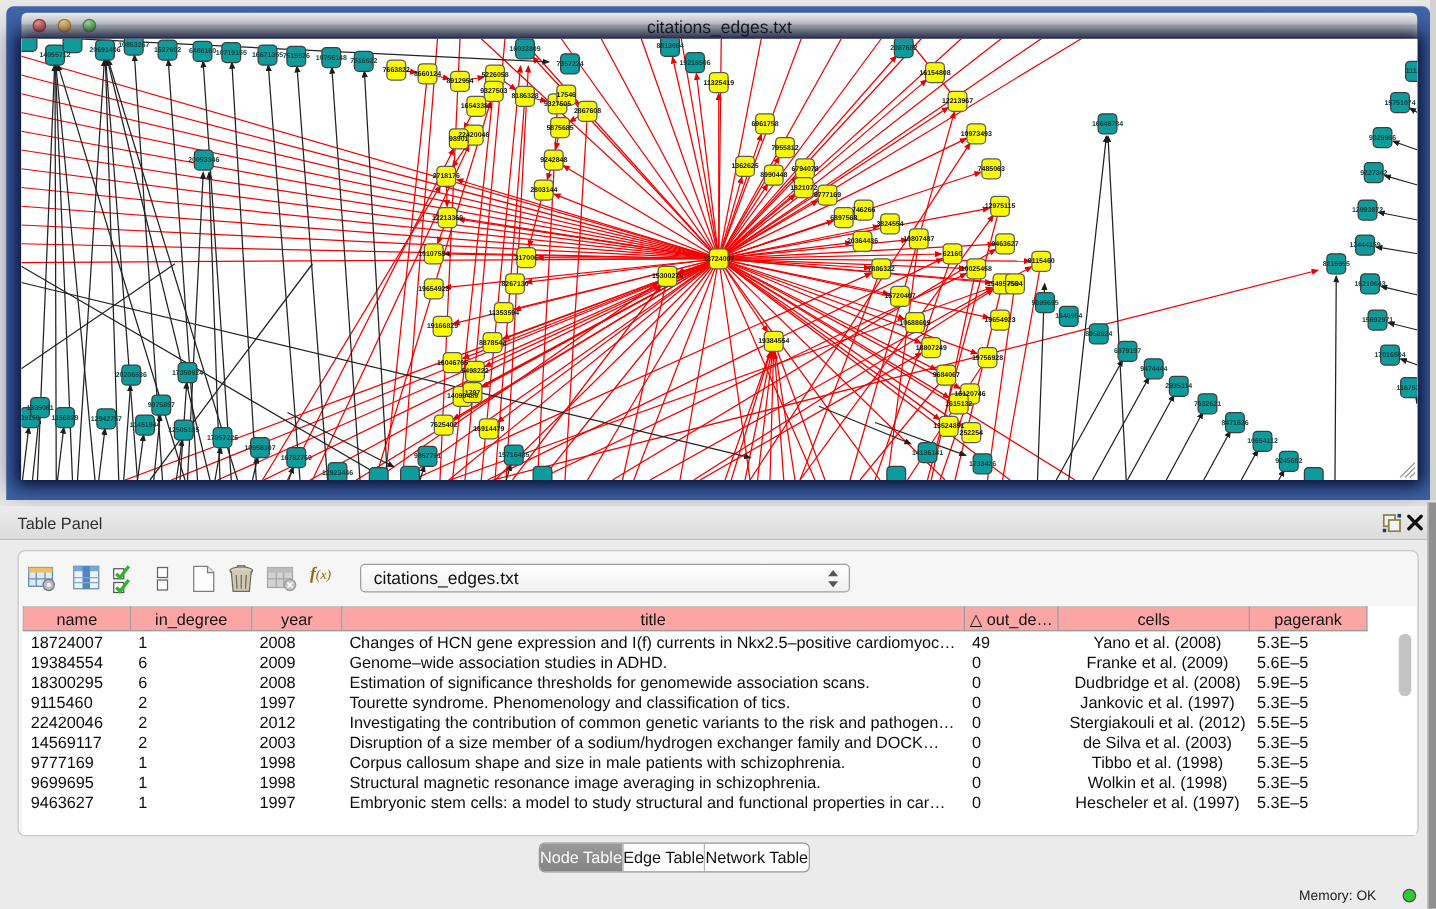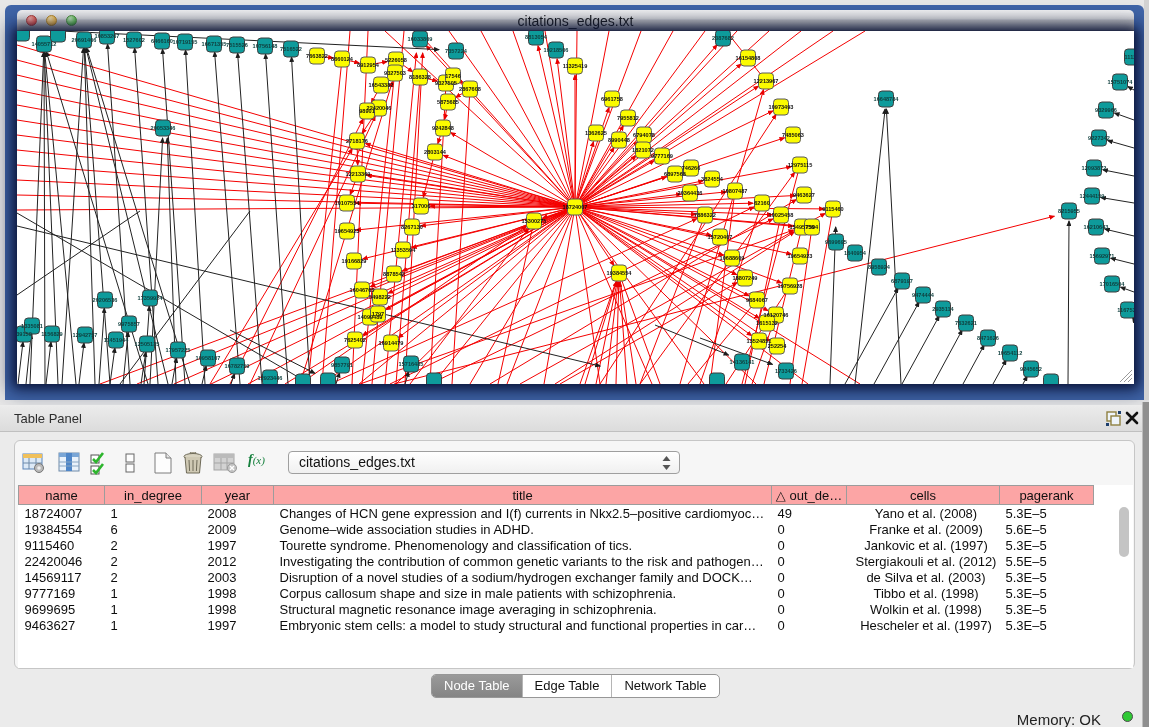--- a/index.html
+++ b/index.html
@@ -30,24 +30,24 @@
   border:1px solid #9f9f9f; border-radius:4px; font-size:14px; color:#111; line-height:21px; padding-left:10px; }
 #tblwrap { position:absolute; left:3px; top:44px; width:1115px; height:183px; overflow:hidden; background:#fff; }
 table { border-collapse:collapse; table-layout:fixed; width:1114px; font-size:13px; }
 th { background:#fca5a5; border:1px solid #9c9c9c; font-weight:normal; font-size:13px; height:19px; padding:0; color:#111;}
 th.c8 { background:#fff; border:none; }
 td { height:14px; line-height:14px; padding:2px 0 0 6px; color:#0d0d0d; white-space:nowrap; overflow:hidden; }
 .c1 { width:86px; } .c2 { width:97px; } .c3 { width:72px; } .c4 { width:498px; }
 .c5 { width:75px; } .c6 { width:153px; text-align:center; } .c7 { width:94px; } .c8 { width:39px; }
 #scrl { position:absolute; left:1104px; top:66px; width:10px; height:50px; background:#c4c4c4; border-radius:5px; }
 #tabs { position:absolute; left:431px; top:242px; height:24px; display:flex; border:1px solid #979797; border-radius:5px; overflow:hidden; background:#fff; }
-#tabs div { font-size:13px; line-height:22px; padding:0 12px; color:#111; border-right:1px solid #b5b5b5; }
+#tabs div { font-size:13px; line-height:22px; padding:0 0; color:#111; border-right:1px solid #b5b5b5; }
 #tabs div:last-child { border-right:none; }
 #tabs .sel { background:linear-gradient(180deg,#9a9a9a,#848484); color:#fff; }
-#mem { position:absolute; right:48px; top:279px; font-size:15px; color:#222;text-align:center; }
+#mem { position:absolute; right:48px; top:279px; font-size:11px; color:#222;text-align:center; }
 #memdot { position:absolute; right:16px; top:279px; width:11px; height:11px; border-radius:50%;
   background:#2fc934; border:1px solid #4c4c4c; }
 #rstrip { position:absolute; left:1142px; top:402px; width:7px; height:325px; background:#8f8f8f; border-left:1px solid #bdbdbd;}
 .icb { position:absolute; top:11px; }
 </style></head>
 <body>
 <div id="win">
   <div id="tbar">
     <div class="tl" style="left:9px;background:radial-gradient(circle at 35% 30%,#ffb6ad,#ec6256 60%,#ce3a30);border:1px solid #b33f38;"></div>
     <div class="tl" style="left:29px;background:radial-gradient(circle at 35% 30%,#ffe9b0,#f5bf4f 60%,#d89e2b);border:1px solid #bf8e24;"></div>
@@ -615,21 +615,21 @@
       </svg>
     <svg class="icb" style="left:198px" width="26" height="22">
         <rect x="1" y="2" width="20" height="16" fill="#d2d2d2" stroke="#a5a5a5"></rect>
         <rect x="1" y="2" width="20" height="4" fill="#bbb"></rect>
         <line x1="8" y1="6" x2="8" y2="18" stroke="#a5a5a5"></line>
         <line x1="14" y1="6" x2="14" y2="18" stroke="#a5a5a5"></line>
         <line x1="1" y1="11" x2="21" y2="11" stroke="#a5a5a5"></line>
         <circle cx="19" cy="16" r="4.5" fill="#c4c4c4" stroke="#9a9a9a"></circle>
         <path d="M17,14 L21,18 M21,14 L17,18" stroke="#fff" stroke-width="1.4"></path>
       </svg>
-    <div style="position:absolute;left:233px;top:11px;font-size:14px;font-style:italic;font-family:'Liberation Serif',serif;color:#15803d;"><b>f</b><span style="font-size:11px">(x)</span></div>
+    <div style="position:absolute;left:233px;top:11px;font-size:14px;font-style:italic;font-family:'Liberation Serif',serif;color:#a16207;"><b>f</b><span style="font-size:11px">(x)</span></div>
     <div id="drop">citations_edges.txt
       <svg style="position:absolute;right:8px;top:4px" width="9" height="14">
           <path d="M4.5,0 L8.5,5 L0.5,5 Z" fill="#555"></path>
           <path d="M4.5,14 L8.5,9 L0.5,9 Z" fill="#555"></path>
         </svg>
     </div>
     <div id="tblwrap">
       <table>
         <tbody>
             <tr>
@@ -656,20 +656,30 @@
               <td class="c1">19384554</td>
               <td class="c2">6</td>
               <td class="c3">2009</td>
               <td class="c4">Genome–wide association studies in ADHD.</td>
               <td class="c5">0</td>
               <td class="c6">Franke et al. (2009)</td>
               <td class="c7">5.6E–5</td>
               <td class="c8"></td>
             </tr>
 <tr>
+              <td class="c1">18300295</td>
+              <td class="c2">6</td>
+              <td class="c3">2008</td>
+              <td class="c4">Estimation of significance thresholds for genomewide association scans.</td>
+              <td class="c5">0</td>
+              <td class="c6">Dudbridge et al. (2008)</td>
+              <td class="c7">5.9E–5</td>
+              <td class="c8"></td>
+            </tr>
+<tr>
               <td class="c1">9115460</td>
               <td class="c2">2</td>
               <td class="c3">1997</td>
               <td class="c4">Tourette syndrome. Phenomenology and classification of tics.</td>
               <td class="c5">0</td>
               <td class="c6">Jankovic et al. (1997)</td>
               <td class="c7">5.3E–5</td>
               <td class="c8"></td>
             </tr>
 <tr>
@@ -679,21 +689,21 @@
               <td class="c4">Investigating the contribution of common genetic variants to the risk and pathogen…</td>
               <td class="c5">0</td>
               <td class="c6">Stergiakouli et al. (2012)</td>
               <td class="c7">5.5E–5</td>
               <td class="c8"></td>
             </tr>
 <tr>
               <td class="c1">14569117</td>
               <td class="c2">2</td>
               <td class="c3">2003</td>
-              <td class="c4">Disruption of a novel studies of a sodium/hydrogen exchanger family and DOCK…</td>
+              <td class="c4">Disruption of a size member of a sodium/hydrogen exchanger family and DOCK…</td>
               <td class="c5">0</td>
               <td class="c6">de Silva et al. (2003)</td>
               <td class="c7">5.3E–5</td>
               <td class="c8"></td>
             </tr>
 <tr>
               <td class="c1">9777169</td>
               <td class="c2">1</td>
               <td class="c3">1998</td>
               <td class="c4">Corpus callosum shape and size in male patients with schizophrenia.</td>

